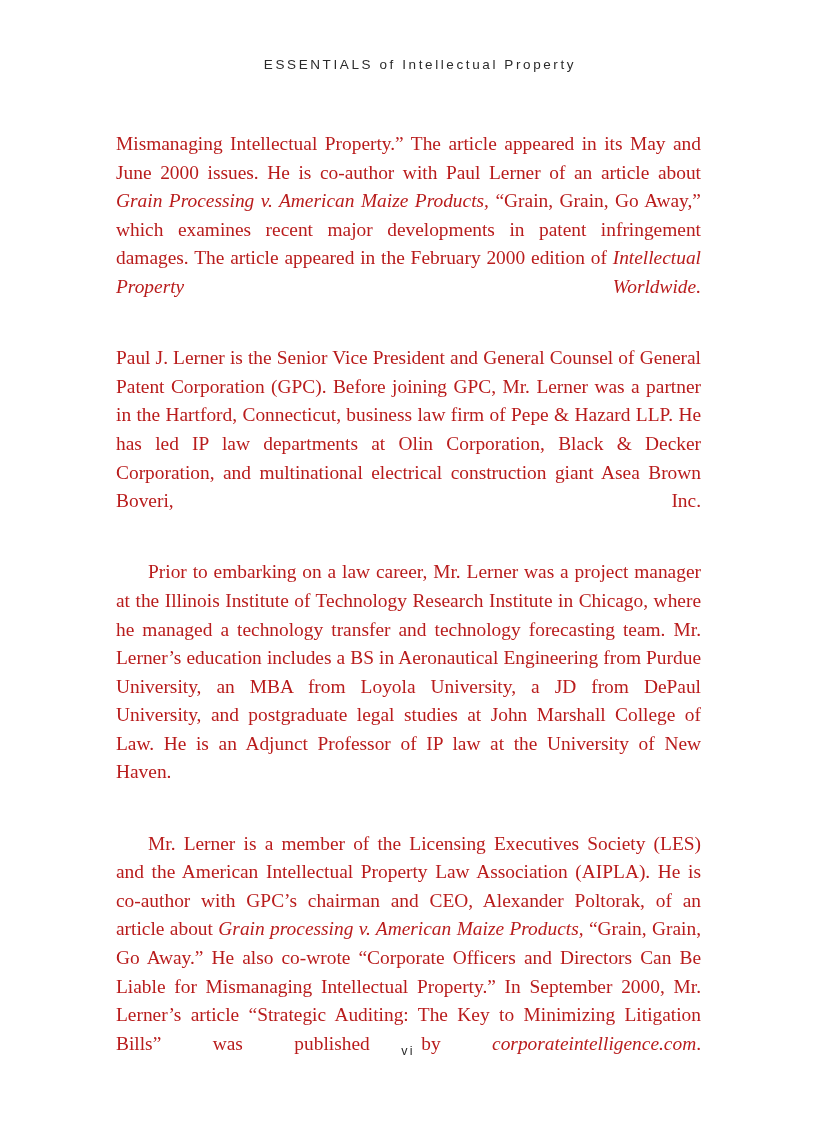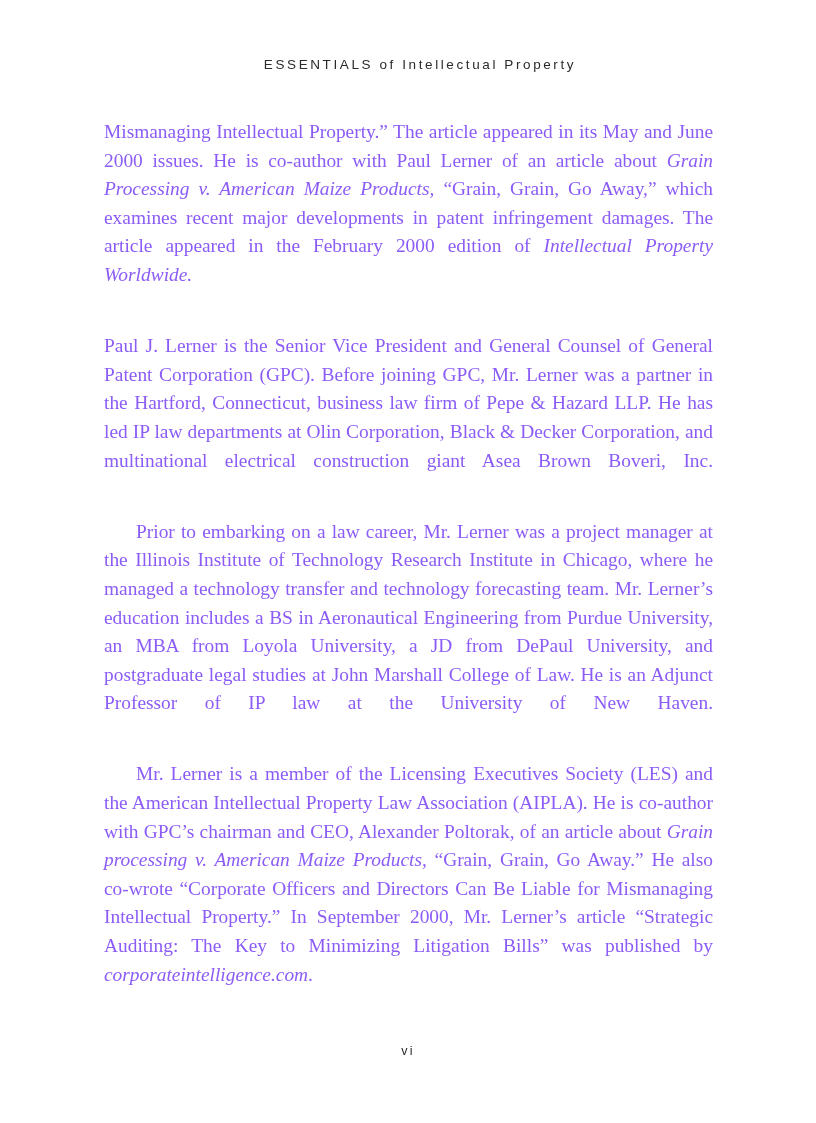--- a/index.html
+++ b/index.html
@@ -34,28 +34,28 @@
     padding-left: 12px;
   }
   
   .text-block {
     position: absolute;
     left: 104px;
     top: 118px;
     width: 609px;
   }
   p.para {
-    margin: 0;
+    margin: 12px;
     font-size: 19.4px;
     line-height: 28.6px;
     text-align: justify;
     text-justify: inter-word;
     -webkit-hyphens: none;
     hyphens: none;
-    color: #8b5cf6;
+    color: #b91c1c;
     word-spacing: 0.2px;
   }
   p.para + p.para.spaced {
     margin-top: 14px;
   }
   p.para.indented {
     text-indent: 32px;
   }
   .bold {
     font-weight: normal;

